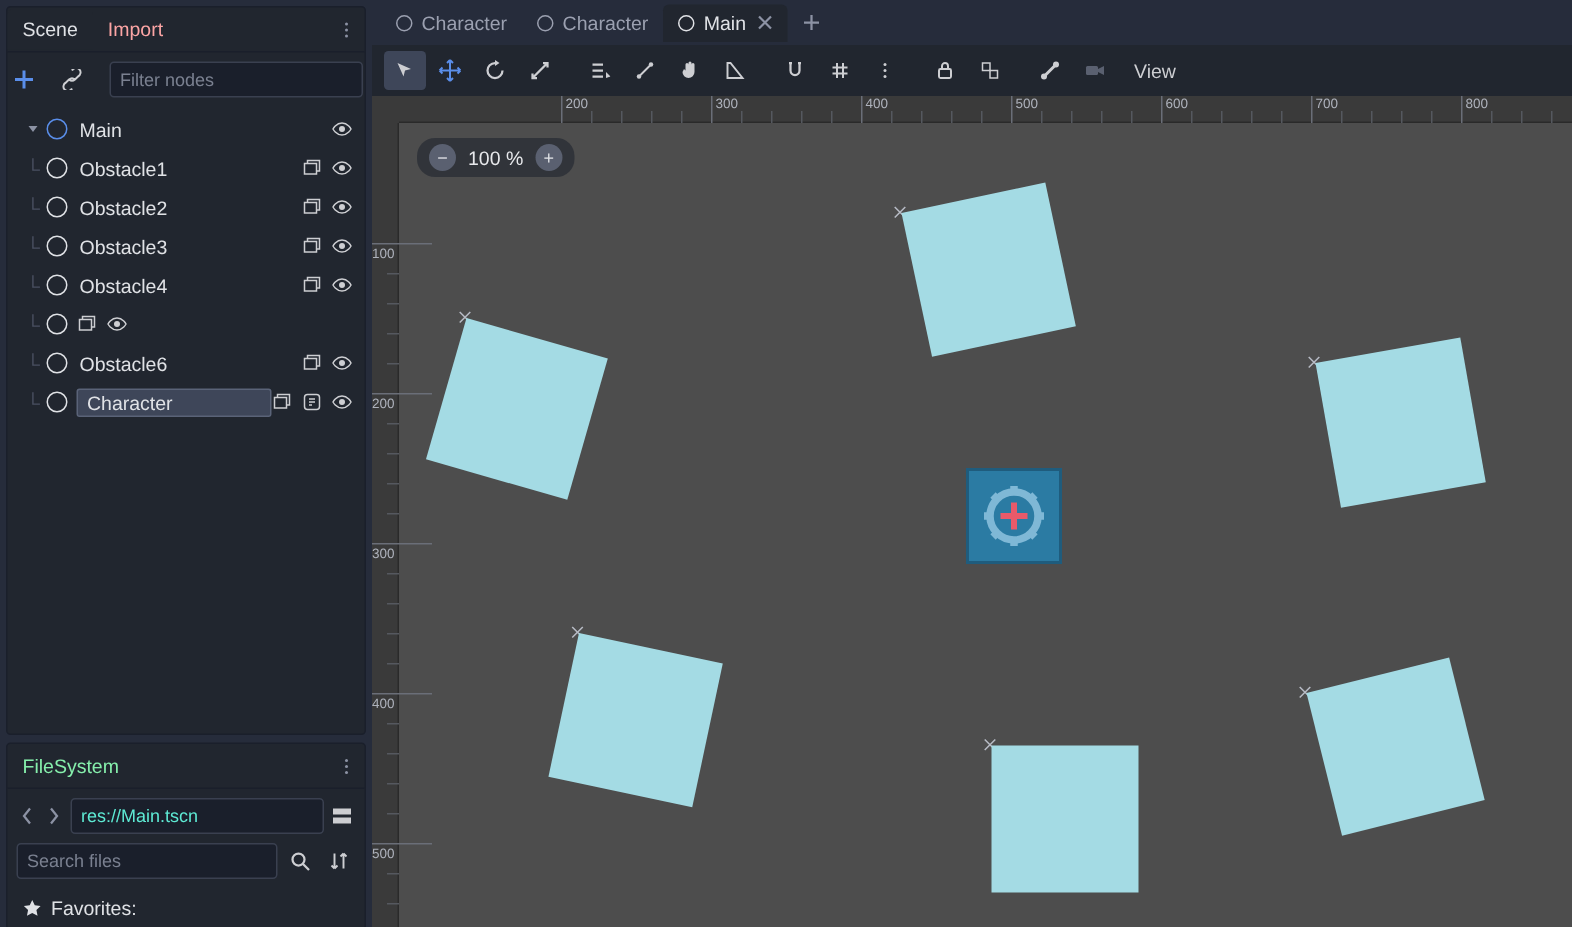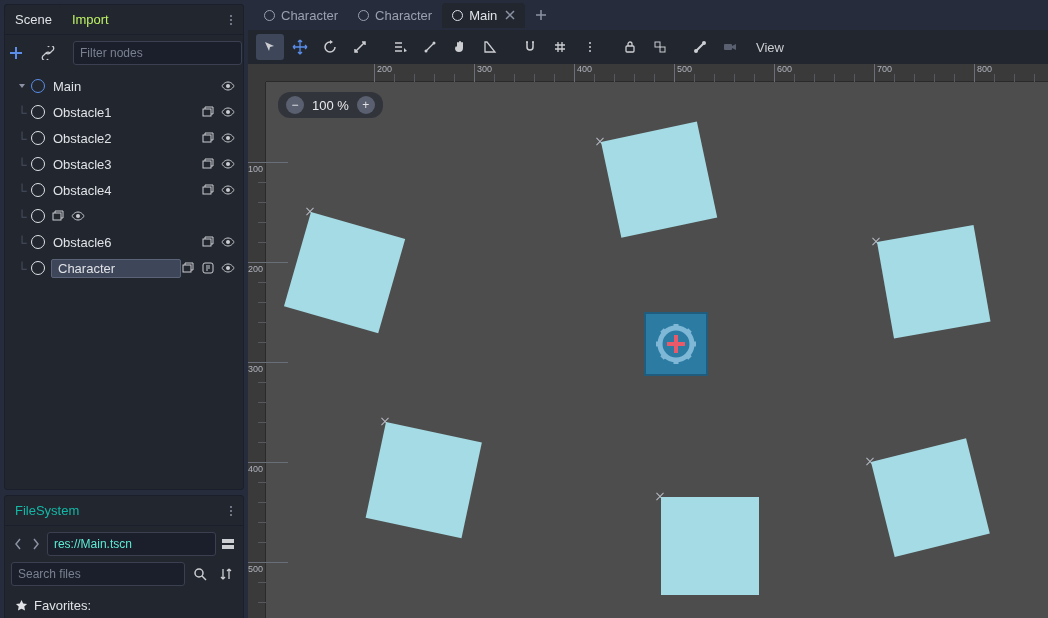--- a/index.html
+++ b/index.html
@@ -3,23 +3,23 @@
 <meta charset="utf-8">
 <style>
 * { box-sizing: border-box; margin: 0; padding: 0; font-family: -apple-system, "Segoe UI", sans-serif; }
 body { background: #262c3b; color: #cdced2; font-size: 13px; overflow: hidden; width: 1048px; height: 618px; }
 .root { display: flex; width: 100%; height: 100%; }
 
 
 .left-col { width: 248px; display: flex; flex-direction: column; gap: 5px; padding: 4px 4px 0 4px; }
 .panel { background: #262c3b; border-radius: 4px; }
 .panel-tabs { display: flex; align-items: center; height: 30px; border-bottom: 1px solid #1a1f2b; }
-.panel-tab { padding: 6px 10px; color: #bef264; cursor: pointer; border-radius: 4px 4px 0 0; }
+.panel-tab { padding: 6px 10px; color: #fca5a5; cursor: pointer; border-radius: 4px 4px 0 0; }
 .panel-tab.active { background: #21262f; color: #e0e2e6; }
-.panel-title { padding: 6px 10px; color: #14b8a6; flex: 1; }
+.panel-title { padding: 6px 10px; color: #86efac; flex: 1; }
 .dot-menu { padding: 0 6px; color: #8c92a4; cursor: pointer; }
 
 .scene-toolbar { display: flex; align-items: center; gap: 18px; padding: 6px 4px; }
 .icon-btn { width: 22px; height: 22px; display: flex; align-items: center; justify-content: center; color: #cdced2; cursor: pointer; border-radius: 3px; }
 .icon-btn.add { color: #5a8eea; }
 .filter-input { flex: 1; background: #1a1f2b; border: 1px solid #3a4050; border-radius: 3px; padding: 4px 6px; color: #cdced2; font-size: 12px; }
 .filter-input::placeholder { color: #7a8090; }
 
 .tree { padding: 2px 4px 8px 4px; }
 .tree-row { display: flex; align-items: center; height: 26px; padding: 0 4px; border-radius: 3px; }

